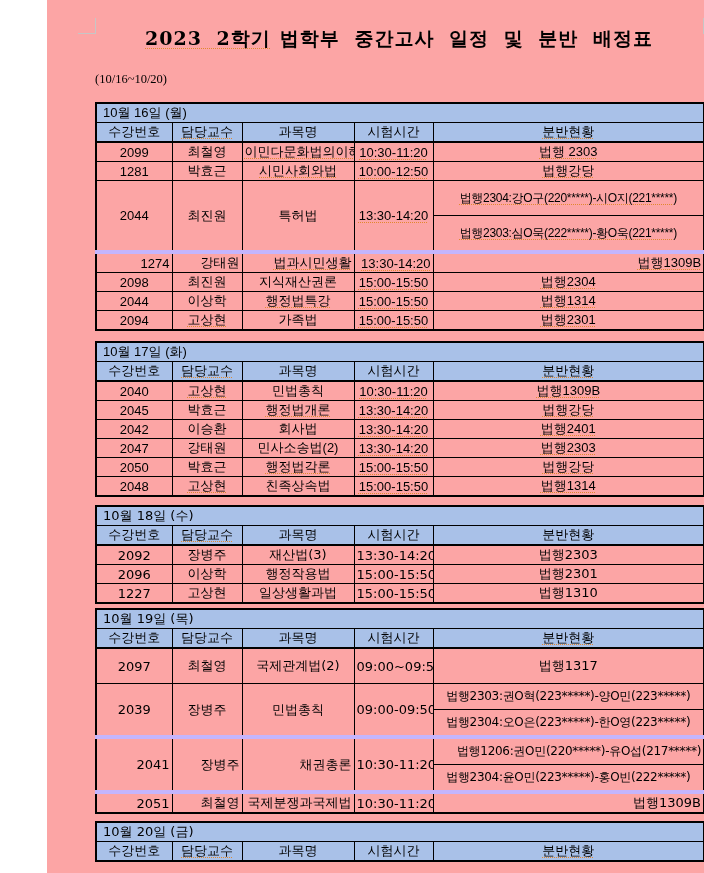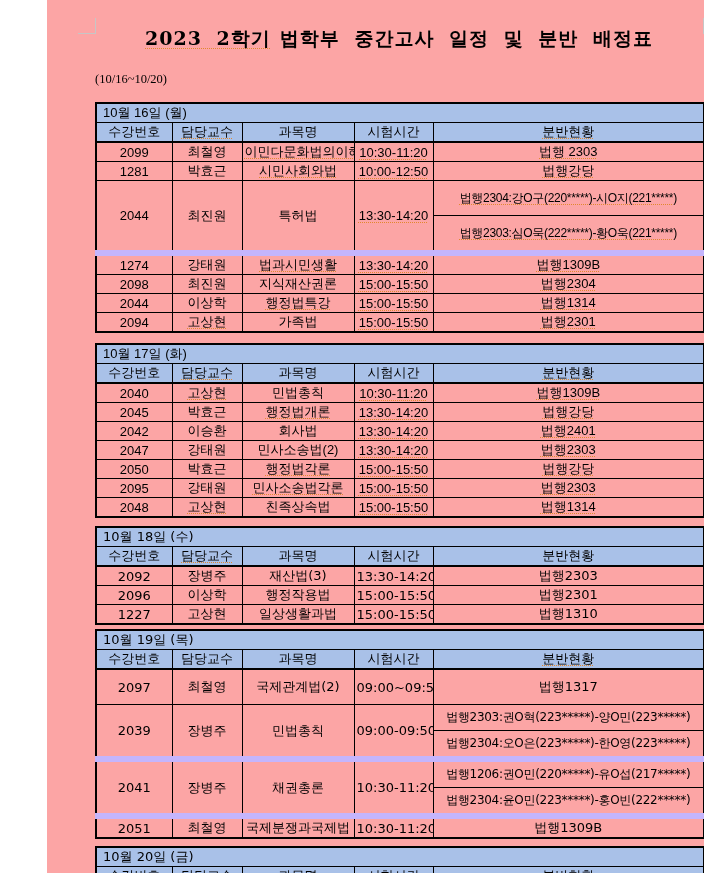--- a/index.html
+++ b/index.html
@@ -29,21 +29,21 @@
 
   .sched td,.sched th{border:1px solid #000;padding:0 2px;text-align:center;
               font-weight:normal;overflow:hidden;white-space:nowrap;height:15px;}
   tr.day-row td{height:16px;text-align:left;padding-left:6px;background:#a9c1e8;}
   tr.hdr-row th{height:16px;background:#a9c1e8;border-bottom:2px solid #000;}
 
   tr.spacious td{height:34px;}
   .tbl-0 tr.split-a td,.tbl-0 tr.split-b td{height:34px;}
   .tbl-3 tr.split-a td,.tbl-3 tr.split-b td{height:25px;}
   tr.split-b td{border-bottom:2px solid #15803d;}
-  tr.after-split td{border-top:6px solid #c4b5fd;}
+  tr.after-split td{border-top:4px solid #c4b5fd;text-align:right;}
   td.room-split{font-size:12px;letter-spacing:-0.3px;border-radius:6px;}
 
   .sq{text-decoration:underline dotted #e2882e;text-decoration-thickness:1px;text-underline-offset:2px;}
 </style>
 </head>
 <body>
 
 <div class="page">
   <div class="corner corner-tl"></div>
   <div class="corner corner-tr"></div>
@@ -174,27 +174,20 @@
             <td class="sq">법행2303</td>
           </tr>
           <tr class="">
             <td>2050</td>
             <td>박효근</td>
             <td class="sq">행정법각론</td>
             <td class="sq">15:00-15:50</td>
             <td class="sq">법행강당</td>
           </tr>
           <tr class="">
-            <td>2095</td>
-            <td>강태원</td>
-            <td class="sq">민사소송법각론</td>
-            <td class="sq">15:00-15:50</td>
-            <td class="sq">법행2303</td>
-          </tr>
-          <tr class="">
             <td>2048</td>
             <td class="sq">고상현</td>
             <td>친족상속법</td>
             <td class="sq">15:00-15:50</td>
             <td class="sq">법행1314</td>
           </tr>
         </tbody>
       </table>
       <table class="sched tbl-2 sans-t">
         <colgroup>

